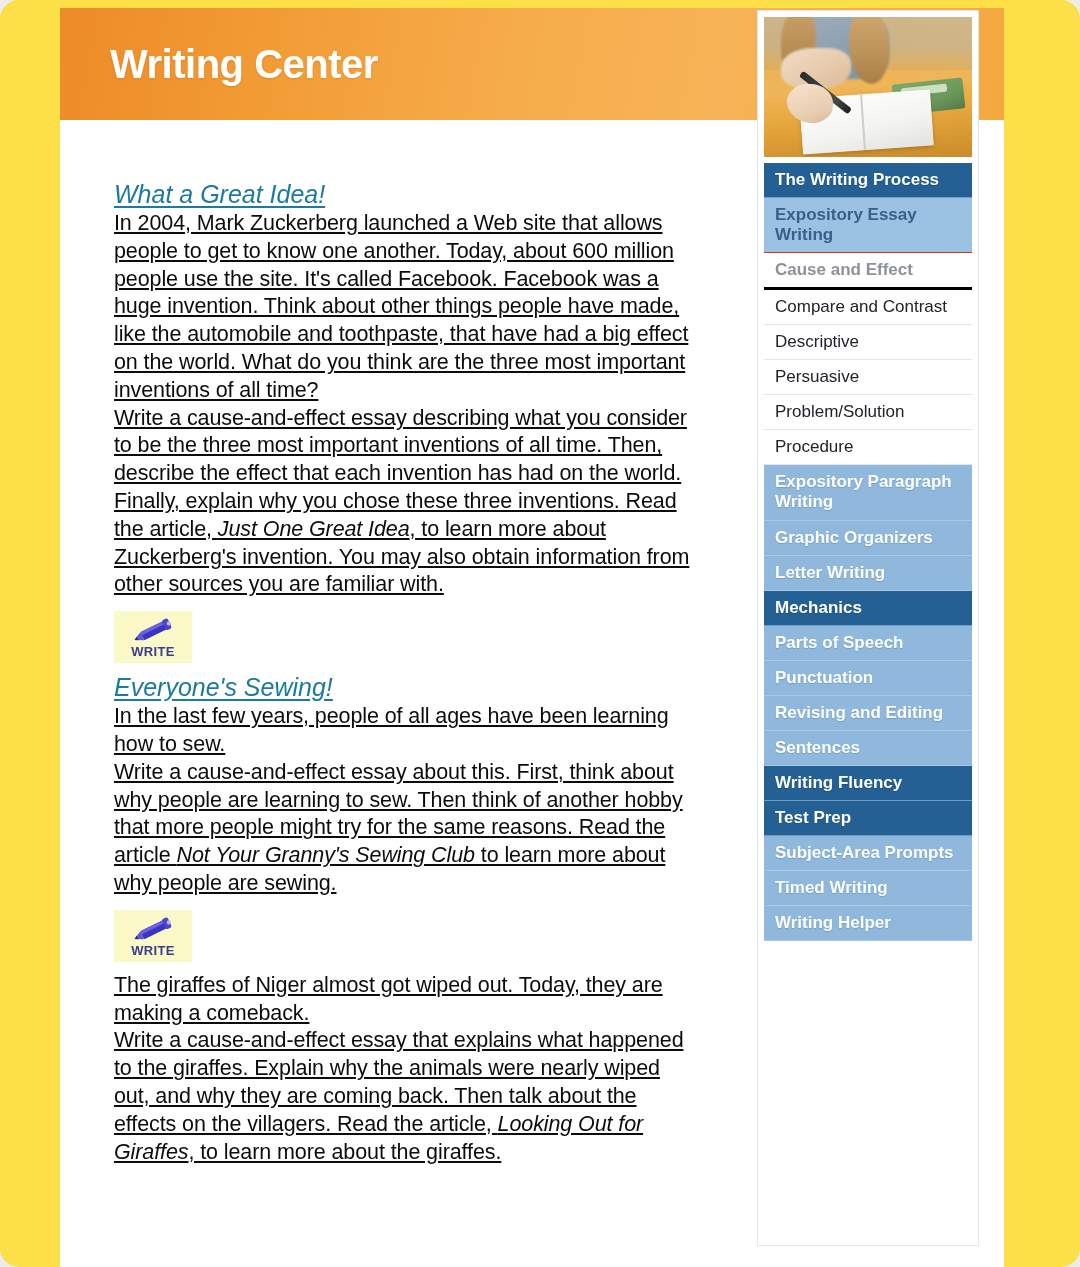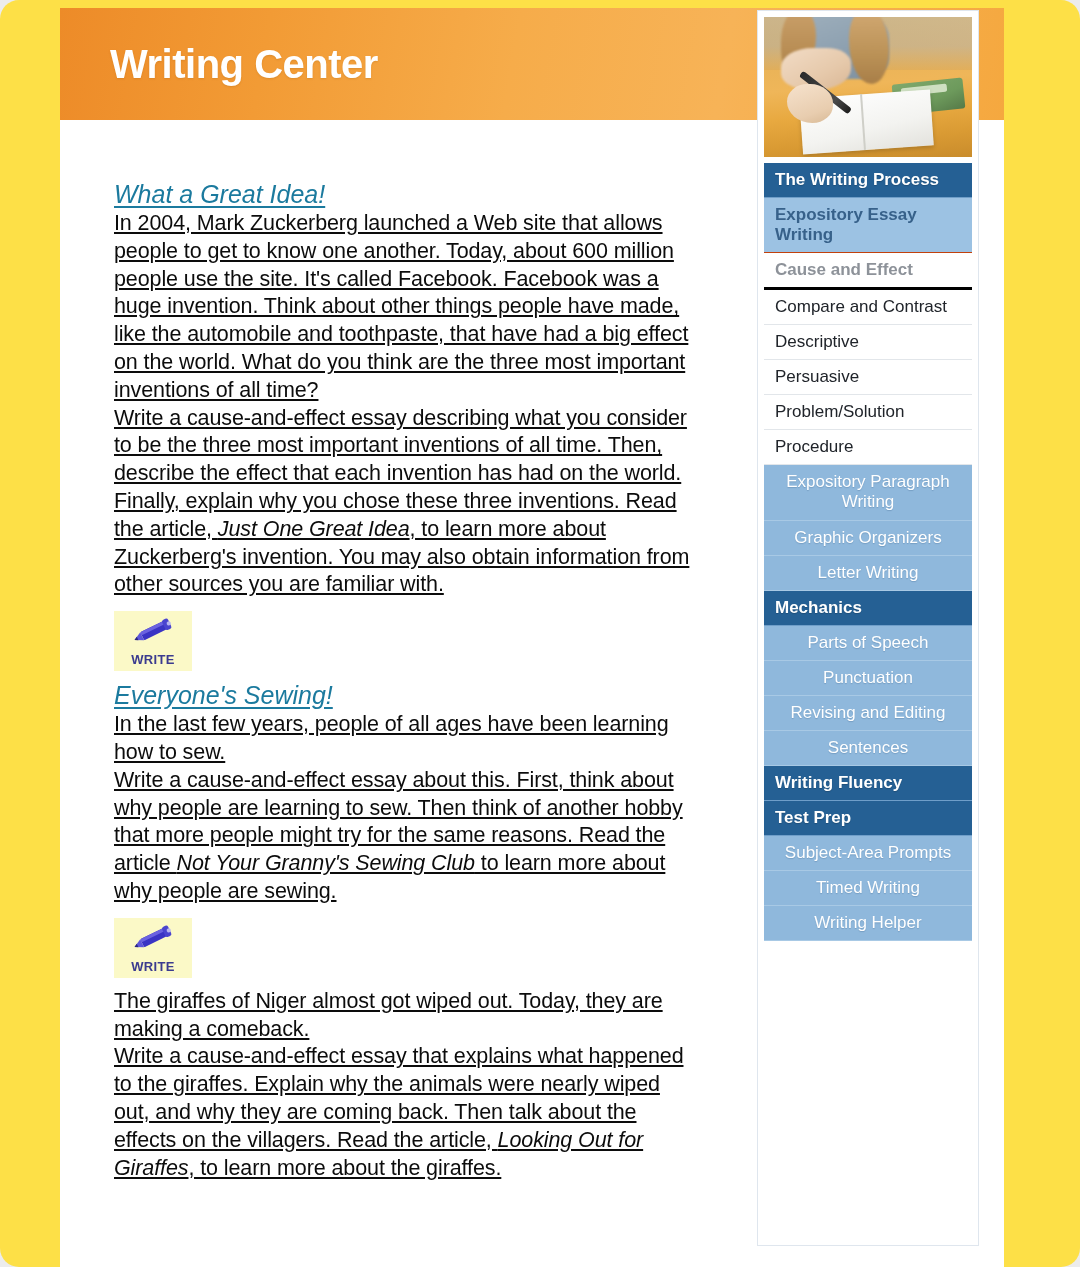--- a/index.html
+++ b/index.html
@@ -86,21 +86,21 @@
     color: #0c0c0c;
     letter-spacing: -0.1px;
   }
 
   .entry-body p { margin: 0; text-decoration: underline; }
   .entry-body em { font-style: italic; }
 
   
   .write-btn {
     width: 78px;
-    height: 60px;
+    height: 52px;
     background: #fbf9c7;
     margin: 12px 0 10px 0;
     position: relative;
     cursor: pointer;
     display: block;
   }
 
   .write-btn .pencil {
     position: absolute;
     left: 13px;
@@ -225,24 +225,23 @@
     background: #256094;
     color: #ffffff;
     font-weight: bold;
     border-bottom: 1px solid #6f9ec9;
     text-shadow: 0 1px 1px rgba(0,0,0,0.18);
   }
 
   .nav-item.light {
     background: #8fb8dc;
     color: #ffffff;
-    font-weight: normal;
+    font-weight: bold;
     border-bottom: 1px solid #a8c9e5;
     text-shadow: 0 1px 1px rgba(60,100,140,0.3);
-    text-align: center;
   }
 
   .nav-item.active-sub {
     background: #9cc2e3;
     color: #37618a;
     font-weight: bold;
     border-bottom: 1px solid #c2410c;
     text-shadow: none;
   }
 

